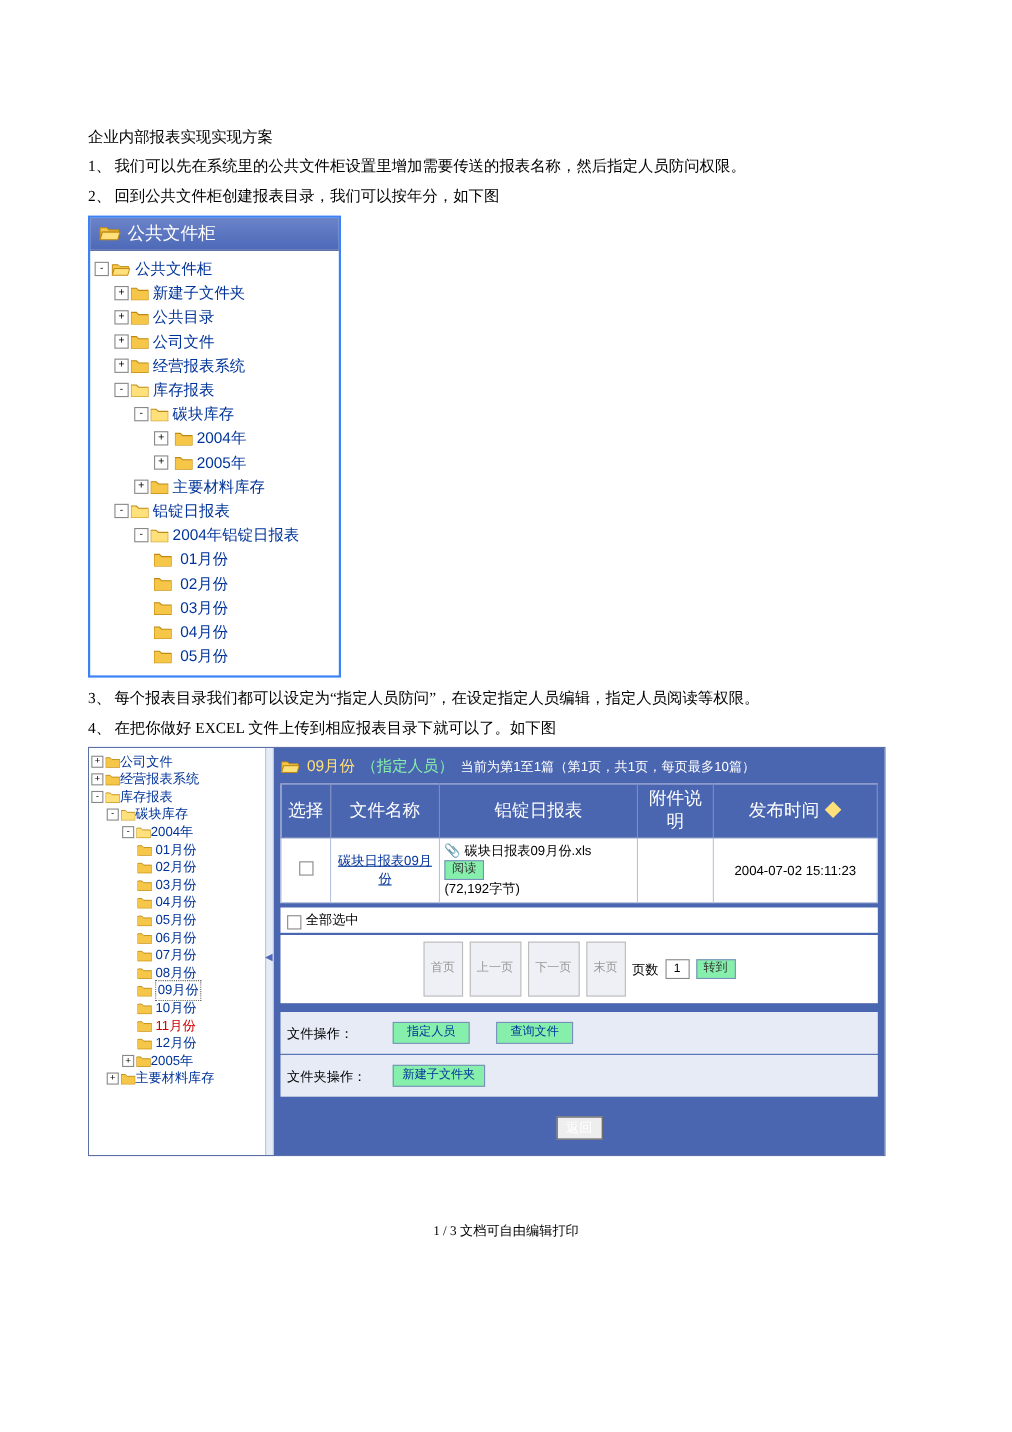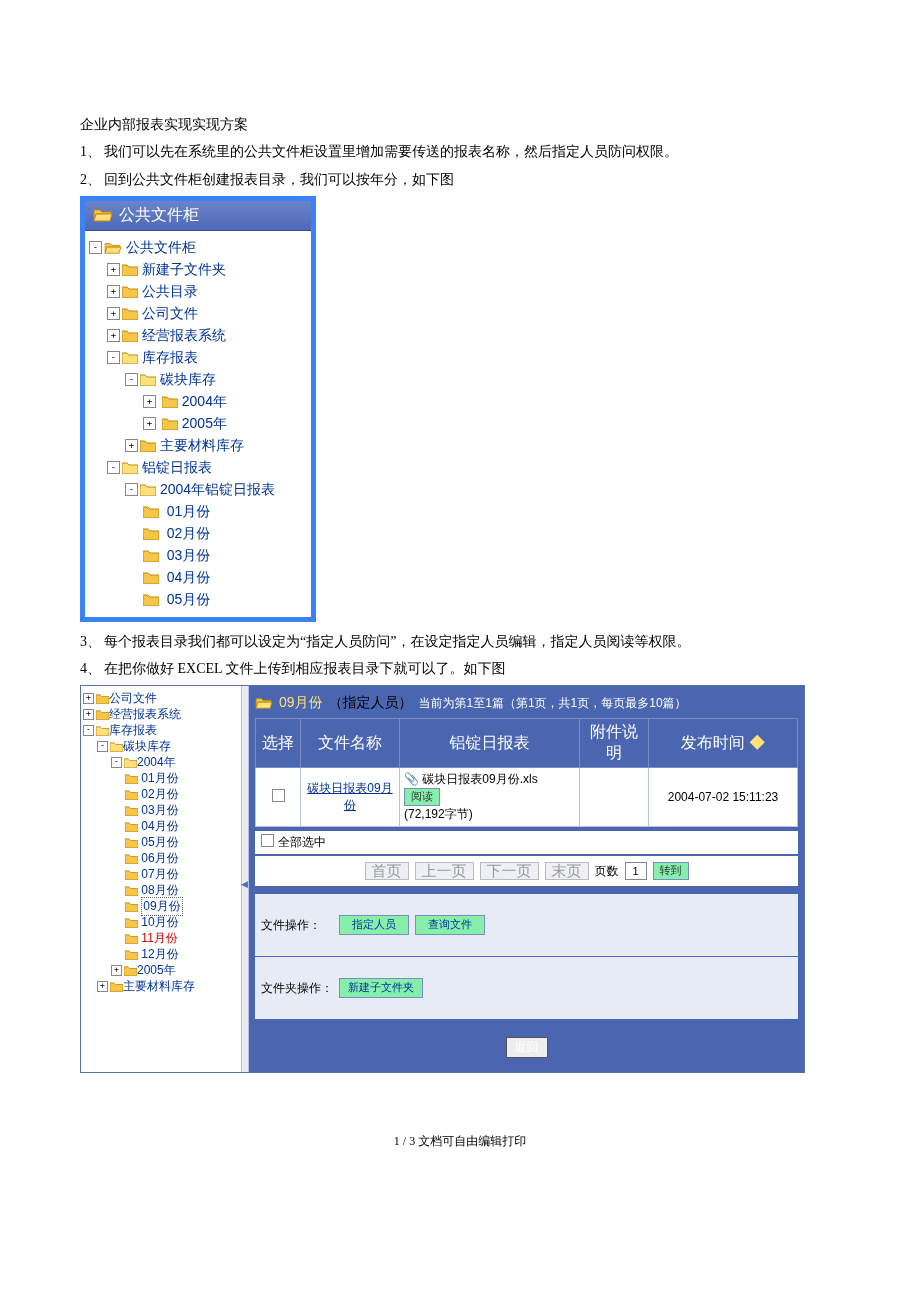--- a/index.html
+++ b/index.html
@@ -2,46 +2,46 @@
 <html><head>
 <meta charset="utf-8">
 <style>
   body{font-family:"SimSun","宋体",serif;font-size:14px;color:#000;background:#fff;margin:0;padding:0}
   .page{width:760px;margin:116px auto 50px;padding:0 20px}
   .title{margin-bottom:6px}
   .num-item{display:flex;margin-bottom:4px;line-height:1.7}
   .num-item .n{flex:none;width:24px}
   .num-item .t{flex:1}
   
-  .tree1{width:226px;border:5px solid #3b82f6;background:#fff;font-family:"SimSun",sans-serif}
+  .tree1{width:226px;border:2px solid #3b82f6;background:#fff;font-family:"SimSun",sans-serif}
   .tree1-header{background:linear-gradient(#6b83c8,#4d69b8);color:#fff;padding:4px 8px;font-size:16px;display:flex;align-items:center;gap:6px;border-bottom:1px solid #3a4f8e}
   .tree1-body{padding:6px 4px;font-size:14px;color:#003399}
   .node{display:flex;align-items:center;height:22px;white-space:nowrap}
   .tog{display:inline-flex;width:11px;height:11px;border:1px solid #888;font-size:9px;line-height:9px;justify-content:center;align-items:center;font-family:monospace;background:#fff;color:#000;margin-right:2px}
   .sp{display:inline-block;width:18px}
   .lbl{color:#003399}
   
   .panel2{width:723px;border:1px solid #5a6ea8;background:#fff;font-family:"SimSun",sans-serif;font-size:12px;display:flex;margin-top:2px}
   .p2-tree{width:156px;background:#fff;padding:4px 2px;font-size:12px;color:#003399}
   .p2-divider{width:6px;background:#e6ebf6;border-left:1px solid #b9c3de;border-right:1px solid #b9c3de;position:relative}
   .p2-divider::after{content:"◀";position:absolute;top:50%;left:-1px;font-size:9px;color:#4d69b8}
   .p2-main{flex:1;background:#4b66b0;color:#fff;padding:6px}
   .p2-title{display:flex;align-items:center;gap:6px;font-size:14px;padding:2px 0 6px}
   .p2-title .sm{font-size:12px}
   .tbl{width:100%;border-collapse:collapse;background:#fff;color:#000}
   .tbl th{background:#4b66b0;color:#fff;font-weight:normal;font-size:16px;padding:3px 4px;border:1px solid #7a8cc0;text-align:center}
   .tbl td{border:1px solid #b9c3de;padding:3px 4px;font-size:12px;text-align:center}
   .chk{width:11px;height:11px;border:1px solid #888;display:inline-block;background:#fff}
   .lnk{color:#003399;text-decoration:underline;cursor:pointer}
   .minibtn{display:inline-block;border:1px solid #7b8ebd;background:#86efac;color:#333;padding:0 6px;font-size:11px;height:16px;line-height:15px}
-  .selrow{background:#fff;color:#000;padding:3px 6px;margin-top:4px;display:flex;align-items:flex-start;gap:4px}
+  .selrow{background:#fff;color:#000;padding:3px 6px;margin-top:4px;display:flex;align-items:flex-end;gap:4px}
   .pager{background:#fff;color:#000;padding:6px;margin-top:2px;display:flex;justify-content:center;align-items:center;gap:6px}
-  .pgbtn{border:1px solid #bbb;background:#eef0f6;color:#999;padding:0 6px;font-size:15px;height:16px;line-height:15px}
+  .pgbtn{border:1px solid #bbb;background:#eef0f6;color:#999;padding:16px 6px;font-size:11px;height:16px;line-height:15px}
   .pgnum{width:16px;height:14px;border:1px solid #888;font-size:11px;text-align:center}
-  .oprow{display:flex;align-items:center;gap:6px;background:#e6ebf6;color:#000;padding:21px 6px;margin-top:8px}
+  .oprow{display:flex;align-items:flex-end;gap:24px;background:#e6ebf6;color:#000;padding:9px 6px;margin-top:8px}
   .oprow .lab{width:72px}
   .bigbtn{border:1px solid #555;background:#eee;padding:1px 8px;font-size:12px}
   .backrow{display:flex;justify-content:center;padding:18px 0 8px}
   .node2{display:flex;align-items:center;height:16px;white-space:nowrap;font-size:12px}
   .sp2{display:inline-block;width:14px}
   .tog2{display:inline-flex;width:9px;height:9px;border:1px solid #888;font-size:8px;line-height:8px;justify-content:center;align-items:center;font-family:monospace;background:#fff;color:#000;margin-right:2px}
   .cur{border:1px dotted #666;padding:0 1px}
   .red{color:#c00}
   .footer{text-align:center;font-size:12px;margin-top:60px}
   svg.fld{flex:none}
@@ -230,21 +230,21 @@
         </div>
     </div>
     <div class="p2-divider"></div>
     <div class="p2-main">
       <div class="p2-title">
         <svg class="fld" width="18" height="14" viewBox="0 0 20 16">
             <path d="M1 3h6l2 2h9v2H3L1 14z" fill="#f6c648" stroke="#c08a10"></path>
             <path d="M3 7h16l-2 7H1z" fill="#ffe07a" stroke="#c08a10"></path>
           </svg>
         <span style="color:#ffe07a">09月份</span>
-        <span style="color:#000000">（指定人员）</span>
+        <span style="color:#86efac">（指定人员）</span>
         <span class="sm">当前为第1至1篇（第1页，共1页，每页最多10篇）</span>
       </div>
       <table class="tbl">
         <tbody>
             <tr>
           <th style="width:36px">选择</th>
           <th style="width:90px">文件名称</th>
           <th>铝锭日报表</th>
           <th style="width:60px">附件说明</th>
           <th style="width:140px"><span>发布时间</span> <span style="color:#ffe07a">◆</span></th>

